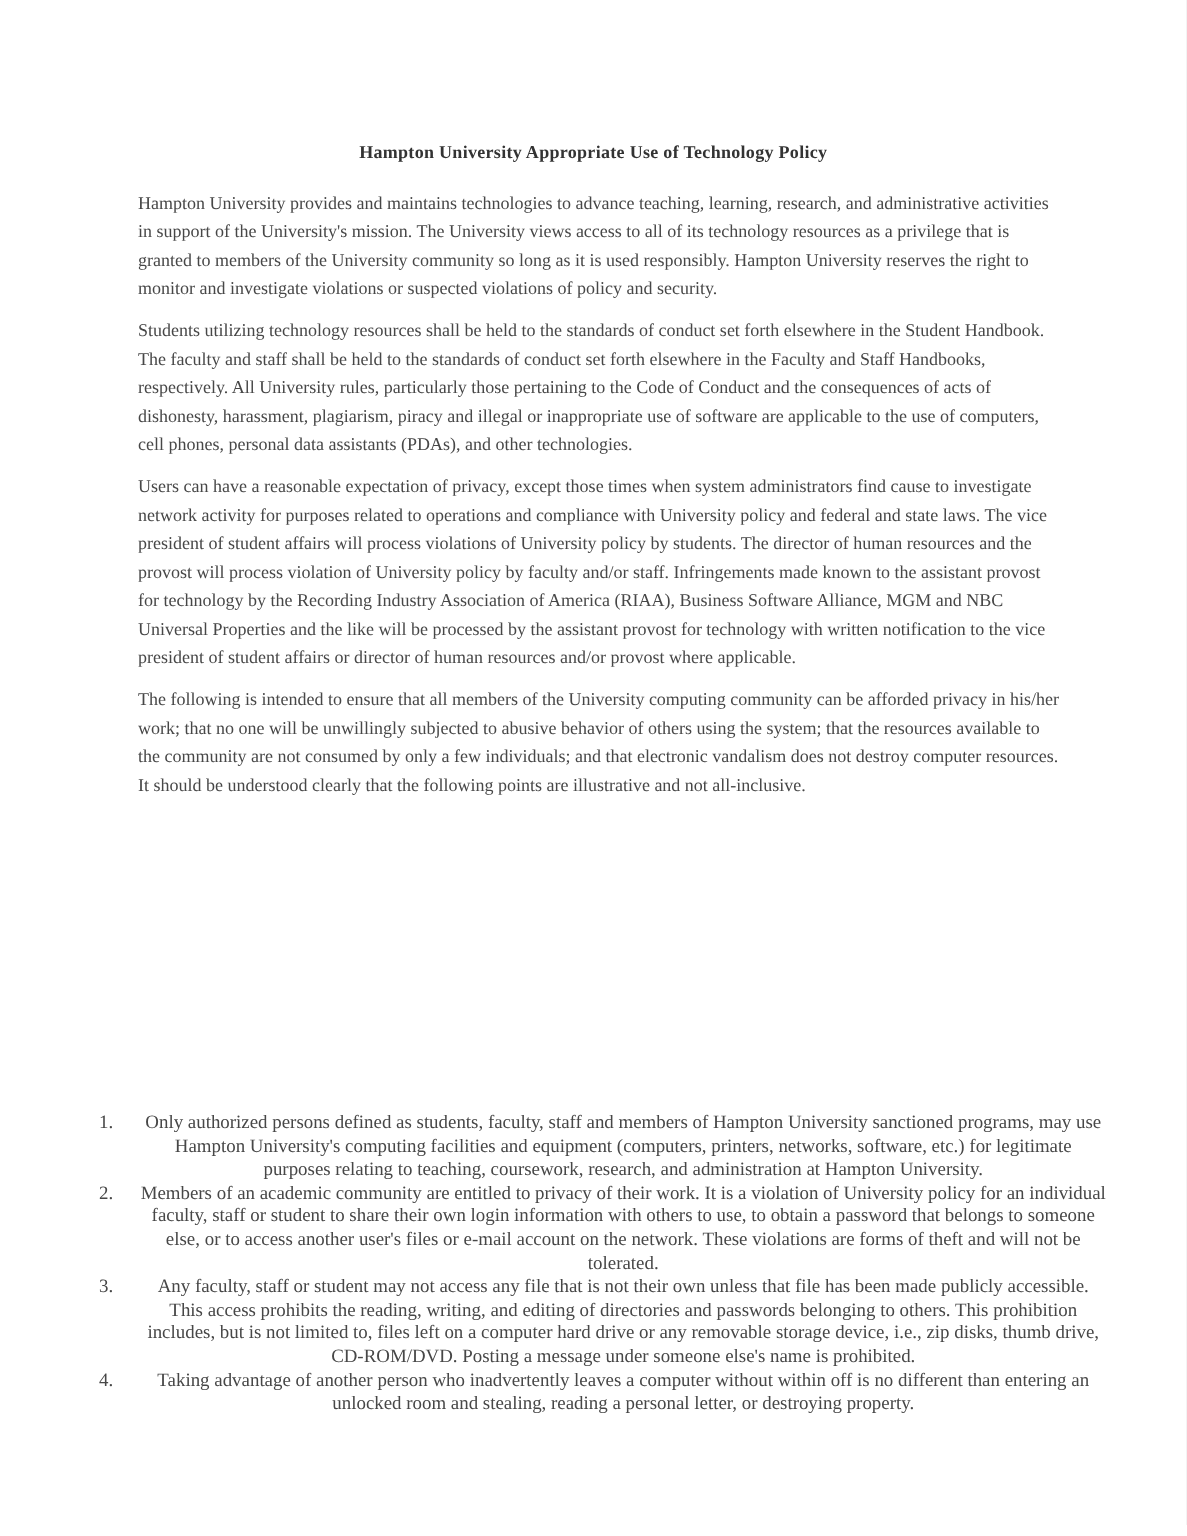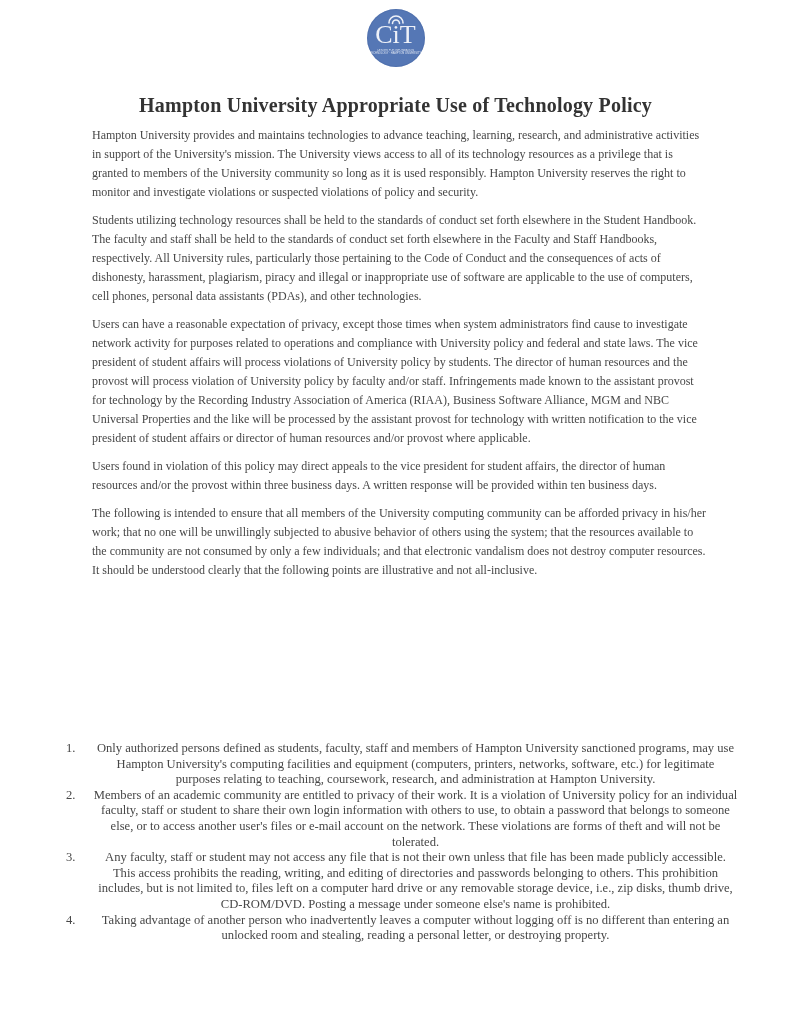--- a/index.html
+++ b/index.html
@@ -56,21 +56,21 @@
     white-space: nowrap;
   }
 
   
   .doc-title {
     position: absolute;
     top: 94px;
     left: 0;
     width: 100%;
     text-align: center;
-    font-size: 20px;
+    font-size: 12px;
     font-weight: bold;
     color: #333333;
     letter-spacing: 0.2px;
   }
 
   
   .doc-body {
     position: absolute;
     top: 126px;
     left: 92px;
@@ -93,56 +93,42 @@
   }
   .policy-list .item { display: flex; align-items: flex-start; }
   .policy-list .num { width: 27px; flex: 0 0 27px; }
   .policy-list .itext { flex: 1 1 auto; text-align: center; }
 </style>
 </head>
 <body>
 
 <div class="page">
 
-  <div class="logo-wrap">
-    <div class="logo-circle" style="background: rgb(85, 119, 181);">
-      <svg class="signal-svg" width="22" height="10" viewBox="0 0 22 10">
-        <path d="M4 8 A 7 7 0 0 1 18 8" fill="none" stroke="#eef1f8" stroke-width="1.6" stroke-linecap="round"></path>
-        <path d="M7.5 8.5 A 3.5 3.5 0 0 1 14.5 8.5" fill="none" stroke="#eef1f8" stroke-width="1.6" stroke-linecap="round"></path>
-      </svg>
-      <div class="logo-acronym">CiT</div>
-      <div class="logo-sub">
-        <div>CENTER FOR INFORMATION</div>
-        <div>TECHNOLOGY · HAMPTON UNIVERSITY</div>
-      </div>
-    </div>
-  </div>
 
   <div class="doc-title">Hampton University Appropriate Use of Technology Policy</div>
 
   <div class="doc-body">
     <p>Hampton University provides and maintains technologies to advance teaching, learning, research, and administrative activities in support of the University's mission. The University views access to all of its technology resources as a privilege that is granted to members of the University community so long as it is used responsibly. Hampton University reserves the right to monitor and investigate violations or suspected violations of policy and security.</p>
     <p>Students utilizing technology resources shall be held to the standards of conduct set forth elsewhere in the Student Handbook. The faculty and staff shall be held to the standards of conduct set forth elsewhere in the Faculty and Staff Handbooks, respectively. All University rules, particularly those pertaining to the Code of Conduct and the consequences of acts of dishonesty, harassment, plagiarism, piracy and illegal or inappropriate use of software are applicable to the use of computers, cell phones, personal data assistants (PDAs), and other technologies.</p>
     <p>Users can have a reasonable expectation of privacy, except those times when system administrators find cause to investigate network activity for purposes related to operations and compliance with University policy and federal and state laws. The vice president of student affairs will process violations of University policy by students. The director of human resources and the provost will process violation of University policy by faculty and/or staff. Infringements made known to the assistant provost for technology by the Recording Industry Association of America (RIAA), Business Software Alliance, MGM and NBC Universal Properties and the like will be processed by the assistant provost for technology with written notification to the vice president of student affairs or director of human resources and/or provost where applicable.</p>
-    <p>Users found in violation of this policy may direct appeals to the vice president for student affairs, the director of human resources and/or the provost within three business days. A written response will be provided within ten business days.</p>
     <p>The following is intended to ensure that all members of the University computing community can be afforded privacy in his/her work; that no one will be unwillingly subjected to abusive behavior of others using the system; that the resources available to the community are not consumed by only a few individuals; and that electronic vandalism does not destroy computer resources. It should be understood clearly that the following points are illustrative and not all-inclusive.</p>
   </div>
 
   <ol class="policy-list">
     <li class="item">
       <span class="num">1.</span>
       <span class="itext">Only authorized persons defined as students, faculty, staff and members of Hampton University sanctioned programs, may use Hampton University's computing facilities and equipment (computers, printers, networks, software, etc.) for legitimate purposes relating to teaching, coursework, research, and administration at Hampton University.</span>
     </li>
     <li class="item">
       <span class="num">2.</span>
       <span class="itext">Members of an academic community are entitled to privacy of their work. It is a violation of University policy for an individual faculty, staff or student to share their own login information with others to use, to obtain a password that belongs to someone else, or to access another user's files or e-mail account on the network. These violations are forms of theft and will not be tolerated.</span>
     </li>
     <li class="item">
       <span class="num">3.</span>
       <span class="itext">Any faculty, staff or student may not access any file that is not their own unless that file has been made publicly accessible. This access prohibits the reading, writing, and editing of directories and passwords belonging to others. This prohibition includes, but is not limited to, files left on a computer hard drive or any removable storage device, i.e., zip disks, thumb drive, CD-ROM/DVD. Posting a message under someone else's name is prohibited.</span>
     </li>
     <li class="item">
       <span class="num">4.</span>
-      <span class="itext">Taking advantage of another person who inadvertently leaves a computer without logging off is no different than entering an unlocked room and stealing, reading a personal letter, or destroying property.</span>
+      <span class="itext">Taking advantage of another person who inadvertently leaves a computer without within off is no different than entering an unlocked room and stealing, reading a personal letter, or destroying property.</span>
     </li>
   </ol>
 
 </div>
 
 </body></html>

